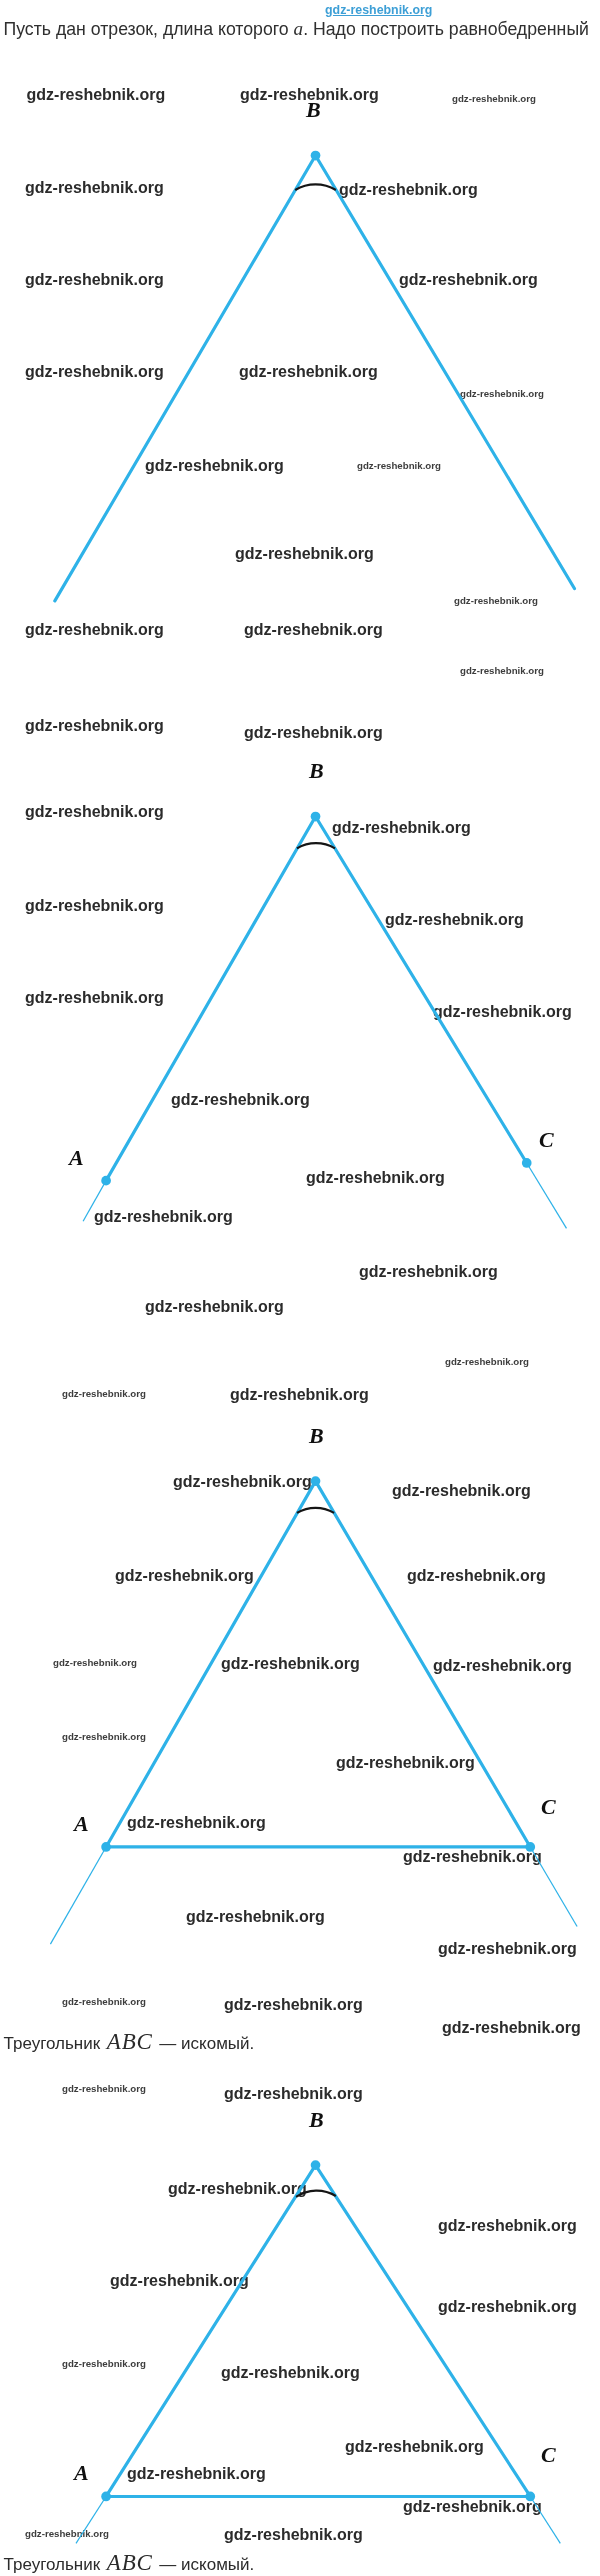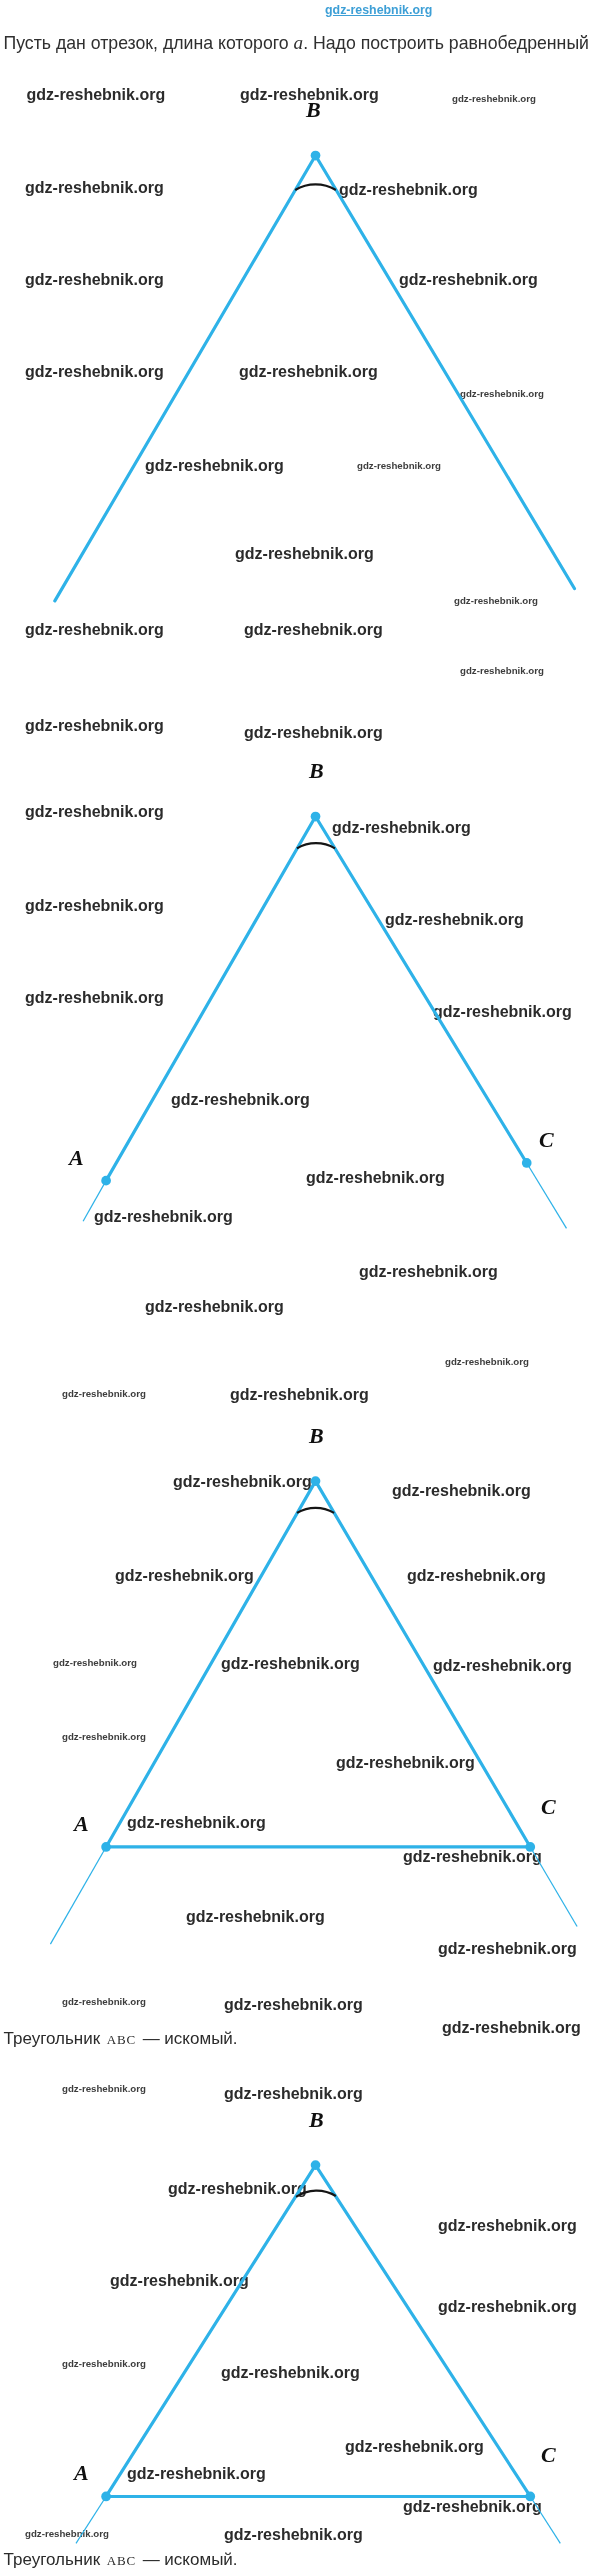--- a/index.html
+++ b/index.html
@@ -9,24 +9,24 @@
   }
   
   .wm{position:absolute;white-space:nowrap;line-height:1;user-select:none;}
   .wm.lg{font-size:16px;font-weight:700;color:#2b2b2b;}
   .wm.sm{font-size:9.7px;font-weight:600;color:#3d3d3d;}
   .wm-top{
     position:absolute;left:325px;top:2.7px;font-size:12.4px;font-weight:700;
     color:#3d9fd6;text-decoration:underline;white-space:nowrap;cursor:pointer;
   }
   
-  .intro{position:absolute;left:3.5px;top:32px;font-size:17.7px;color:#2f2f2f;white-space:nowrap;}
+  .intro{position:absolute;left:3.5px;top:18px;font-size:17.7px;color:#2f2f2f;white-space:nowrap;}
   .caption{position:absolute;left:3.5px;font-size:17px;color:#2b2b2b;white-space:nowrap;}
   .mathvar{font-family:"Liberation Serif",serif;font-style:italic;font-size:1.08em;}
-  .mathcap{font-family:"Liberation Serif",serif;font-size:13px;letter-spacing:0.9px;padding:0 1.8px;}
+  .mathcap{font-family:"Liberation Serif",serif;font-style:italic;font-size:23px;letter-spacing:0.9px;padding:0 1.8px;}
   
   .pt-label{
     position:absolute;font-family:"Liberation Serif",serif;font-style:italic;
     font-weight:600;font-size:22px;color:#101010;line-height:1;
   }
   svg.geo{position:absolute;left:0;top:0;}
   .ray{stroke:#2eb2e8;stroke-width:3.6;stroke-linecap:round;}
   .ext{stroke:#2eb2e8;stroke-width:1.4;stroke-linecap:butt;}
   .arc{stroke:#151515;stroke-width:2.4;fill:none;}
   .dot{fill:#2eb2e8;}

